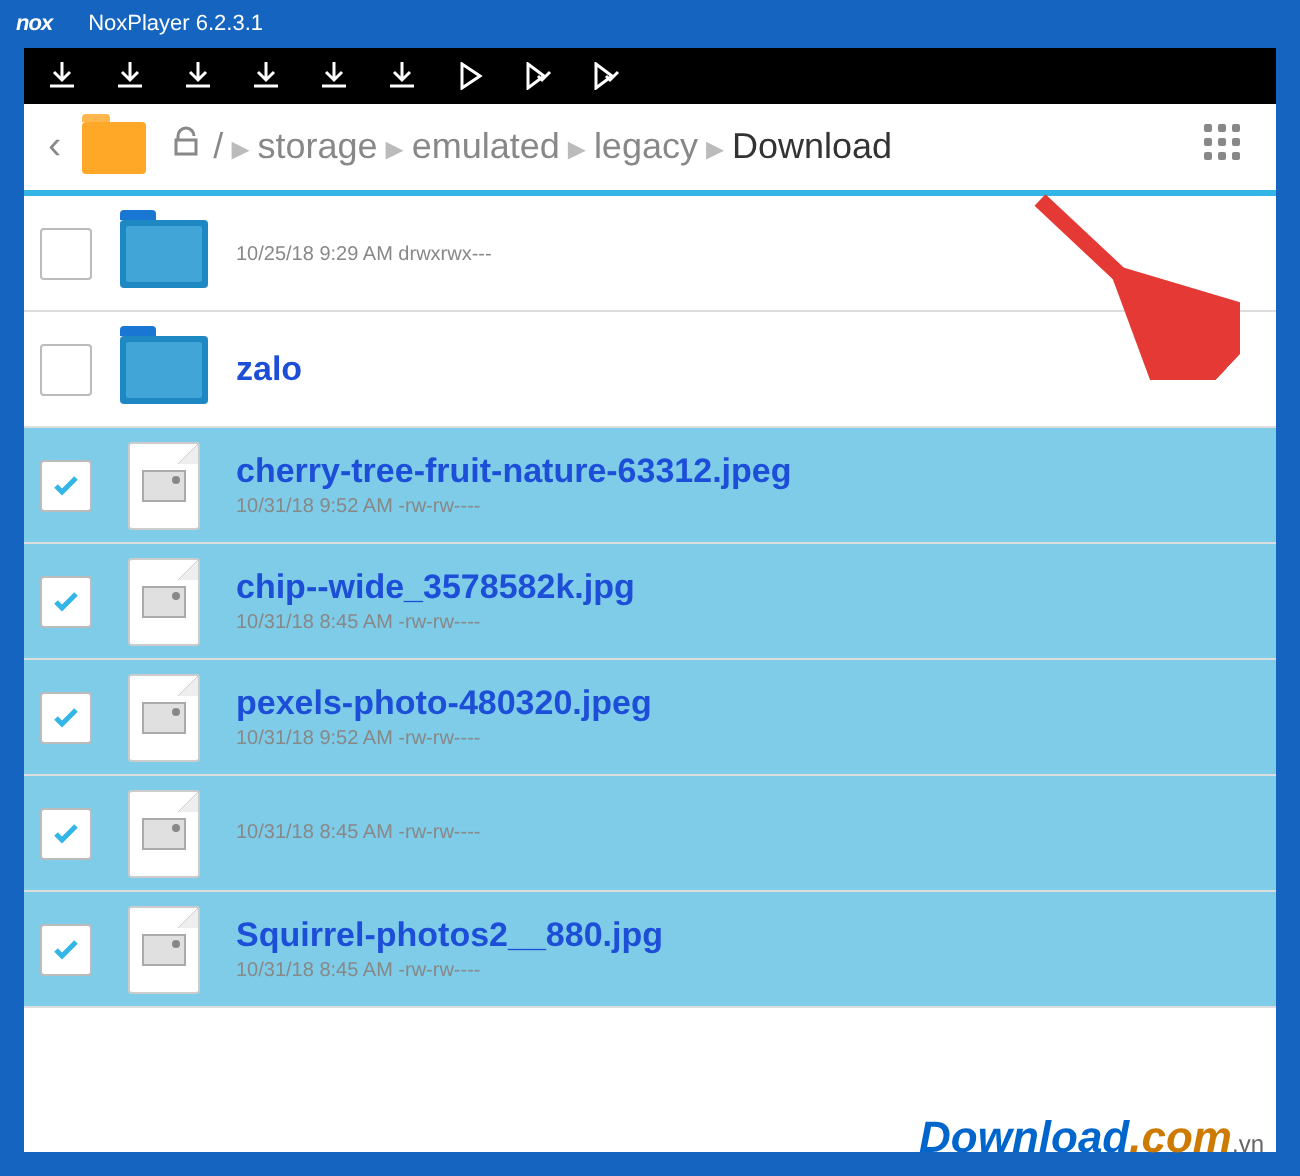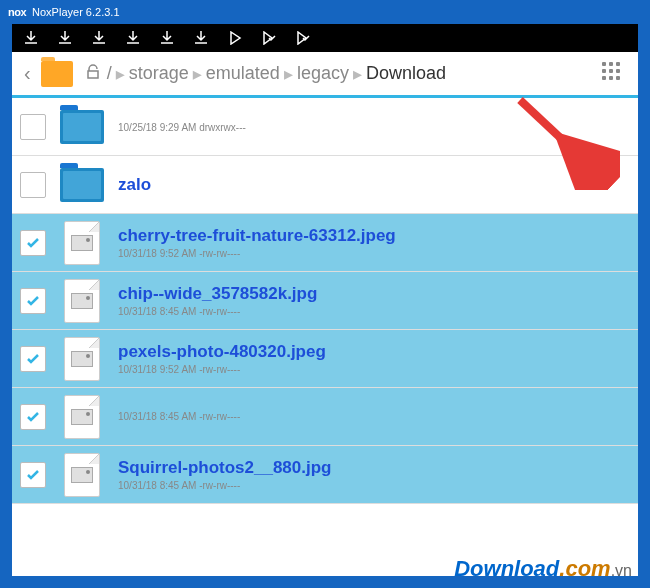--- a/index.html
+++ b/index.html
@@ -1,19 +1,19 @@
 <!DOCTYPE html>
 <html><head>
 <meta charset="utf-8">
 <style>
   * { margin: 0; padding: 0; box-sizing: border-box; }
   body { font-family: Arial, sans-serif; width: 650px; height: 588px; background: #1565c0; overflow: hidden; position: relative; }
   
   .titlebar { height: 24px; background: #1565c0; display: flex; align-items: center; padding: 0 8px; color: #fff; font-size: 11px; }
-  .titlebar .logo { font-weight: bold; margin-right: 6px; letter-spacing: -0.5px; }
+  .titlebar .logo { font-style: italic; font-weight: bold; margin-right: 18px; letter-spacing: -0.5px; }
   
   .toolbar { height: 28px; background: #000; display: flex; align-items: center; padding: 0 10px; gap: 16px; margin: 0 12px; }
   .toolbar-icon { color: #fff; width: 18px; height: 18px; cursor: pointer; display: flex; align-items: center; justify-content: center; }
   
   .app-area { background: #fff; margin: 0 12px 12px 12px; height: calc(100% - 64px); overflow: hidden; }
   
   .pathbar { height: 46px; display: flex; align-items: center; padding: 0 8px; border-bottom: 3px solid #33b5e5; position: relative; }
   .pathbar .back { color: #888; font-size: 20px; padding: 0 4px; cursor: pointer; }
   .pathbar .folder-icon { width: 32px; height: 26px; background: #ffa726; border-radius: 2px; position: relative; margin: 0 6px; }
   .pathbar .folder-icon::before { content: ""; position: absolute; top: -4px; left: 0; width: 14px; height: 4px; background: #ffb74d; border-radius: 2px 2px 0 0; }
@@ -43,21 +43,21 @@
   .file-shape { width: 36px; height: 44px; background: #fff; border: 1px solid #ccc; border-radius: 2px; position: relative; display: flex; align-items: center; justify-content: center; }
   .file-shape::before { content: ""; position: absolute; top: 0; right: 0; width: 10px; height: 10px; background: linear-gradient(135deg, transparent 48%, #ccc 50%, #eee 52%); }
   .file-shape .pic { width: 22px; height: 16px; border: 1px solid #aaa; background: #e0e0e0; position: relative; }
   .file-shape .pic::after { content: ""; position: absolute; top: 2px; right: 2px; width: 4px; height: 4px; border-radius: 50%; background: #888; }
   
   .arrow { position: absolute; top: 90px; right: 30px; width: 120px; height: 100px; pointer-events: none; z-index: 10; }
   
   .watermark { position: absolute; bottom: 6px; right: 18px; font-style: italic; font-weight: bold; font-size: 22px; pointer-events: none; }
   .watermark .d1 { color: #0066cc; }
   .watermark .d2 { color: #cc7a00; margin-top: 44px; }
-  .watermark .d3 { color: #666; font-size: 16px; font-style: normal; font-weight: normal; }
+  .watermark .d3 { color: #666; font-size: 12px; font-style: normal; font-weight: normal; }
 </style>
 </head>
 <body>
 
 <div class="titlebar">
   <span class="logo">nox</span>
   <span>NoxPlayer 6.2.3.1</span>
 </div>
 
 <div class="toolbar">

